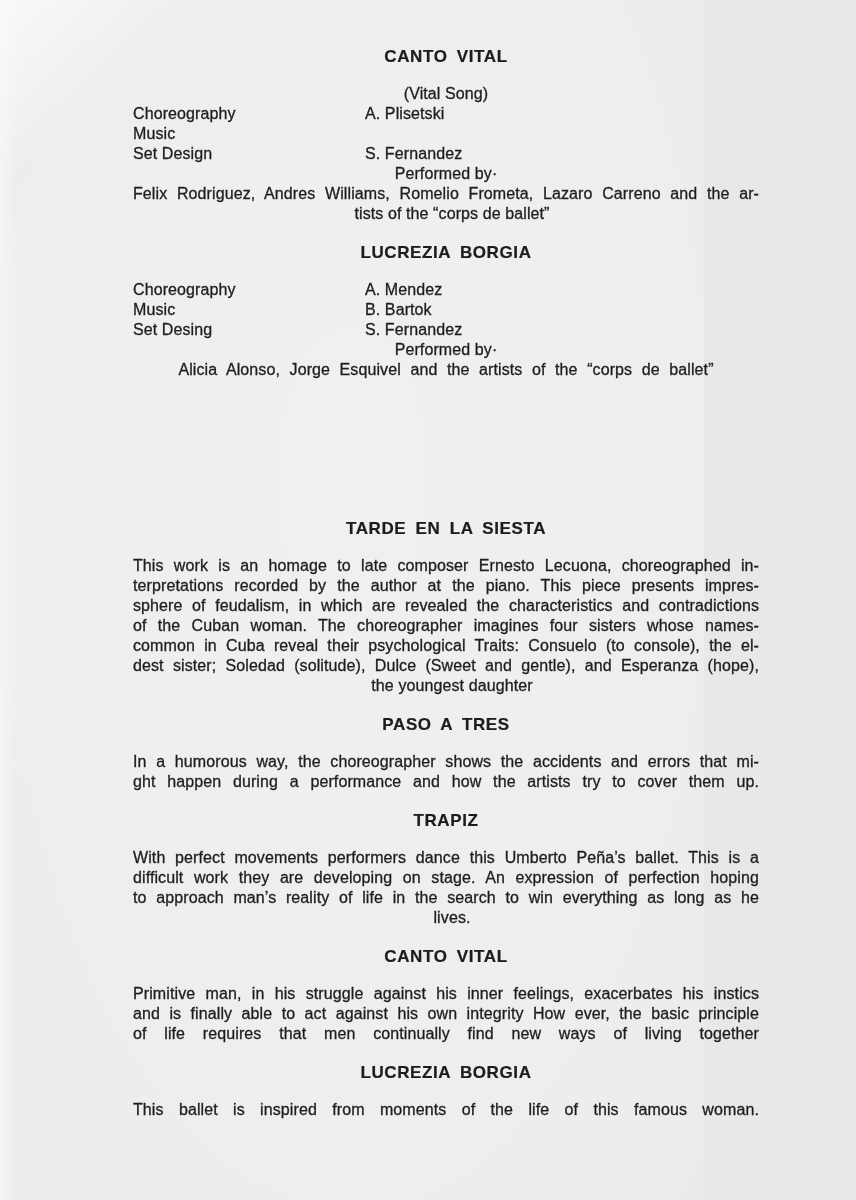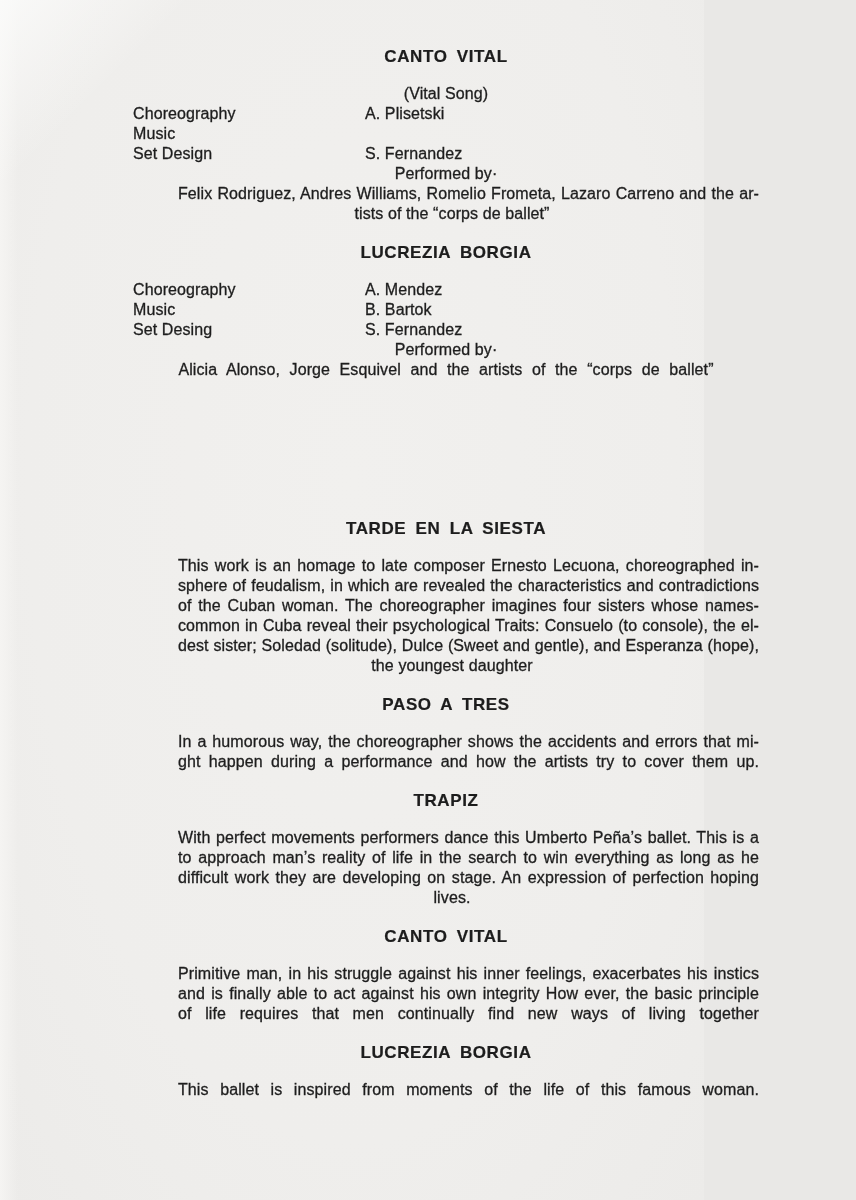--- a/index.html
+++ b/index.html
@@ -32,21 +32,21 @@
   .gap-big{margin-top:138px !important;}
   .subtitle{text-align:center;line-height:20px;}
   .credits{margin-top:0;}
   .credit-row{display:flex;line-height:20px;}
   .credit-label{width:232px;flex:0 0 232px;}
   .credit-value{flex:1;}
   .performed{text-align:center;line-height:20px;}
   .performers{margin-top:0;}
   .centered-line{text-align:center;word-spacing:5px;line-height:20px;}
   .para{margin:0;}
-  .jl{text-align:justify;text-align-last:justify;line-height:20px;margin-left:45px;}
+  .jl{text-align:justify;text-align-last:justify;line-height:20px;}
   .ll{text-align:center;line-height:20px;margin-left:12px;}
 </style>
 </head>
 <body>
 
 <div class="page">
   <div class="content">
 
     <div class="sec-title first">CANTO VITAL</div>
     <div class="subtitle">(Vital Song)</div>
@@ -87,38 +87,39 @@
         <span class="credit-value">S. Fernandez</span>
       </div>
     </div>
 
     <div class="performed">Performed by·</div>
     <div class="centered-line">Alicia Alonso, Jorge Esquivel and the artists of the “corps de ballet”</div>
 
     <div class="sec-title gap-big">TARDE EN LA SIESTA</div>
     <div class="para">
       <div class="jl">This work is an homage to late composer Ernesto Lecuona, choreographed in-</div>
+      <div class="jl">terpretations recorded by the author at the piano. This piece presents impres-</div>
       <div class="jl">sphere of feudalism, in which are revealed the characteristics and contradictions</div>
       <div class="jl">of the Cuban woman. The choreographer imagines four sisters whose names-</div>
       <div class="jl">common in Cuba reveal their psychological Traits: Consuelo (to console), the el-</div>
       <div class="jl">dest sister; Soledad (solitude), Dulce (Sweet and gentle), and Esperanza (hope),</div>
       <div class="ll">the youngest daughter</div>
     </div>
 
     <div class="sec-title">PASO A TRES</div>
     <div class="para">
       <div class="jl">In a humorous way, the choreographer shows the accidents and errors that mi-</div>
       <div class="jl">ght happen during a performance and how the artists try to cover them up.</div>
     </div>
 
     <div class="sec-title">TRAPIZ</div>
     <div class="para">
       <div class="jl">With perfect movements performers dance this Umberto Peña’s ballet. This is a</div>
+      <div class="jl">difficult work they are developing on stage. An expression of perfection hoping</div>
       <div class="jl">to approach man’s reality of life in the search to win everything as long as he</div>
-      <div class="jl">difficult work they are developing on stage. An expression of perfection hoping</div>
       <div class="ll">lives.</div>
     </div>
 
     <div class="sec-title">CANTO VITAL</div>
     <div class="para">
       <div class="jl">Primitive man, in his struggle against his inner feelings, exacerbates his instics</div>
       <div class="jl">and is finally able to act against his own integrity  How ever, the basic principle</div>
       <div class="jl">of life requires that men continually find new ways of living together</div>
     </div>
 

